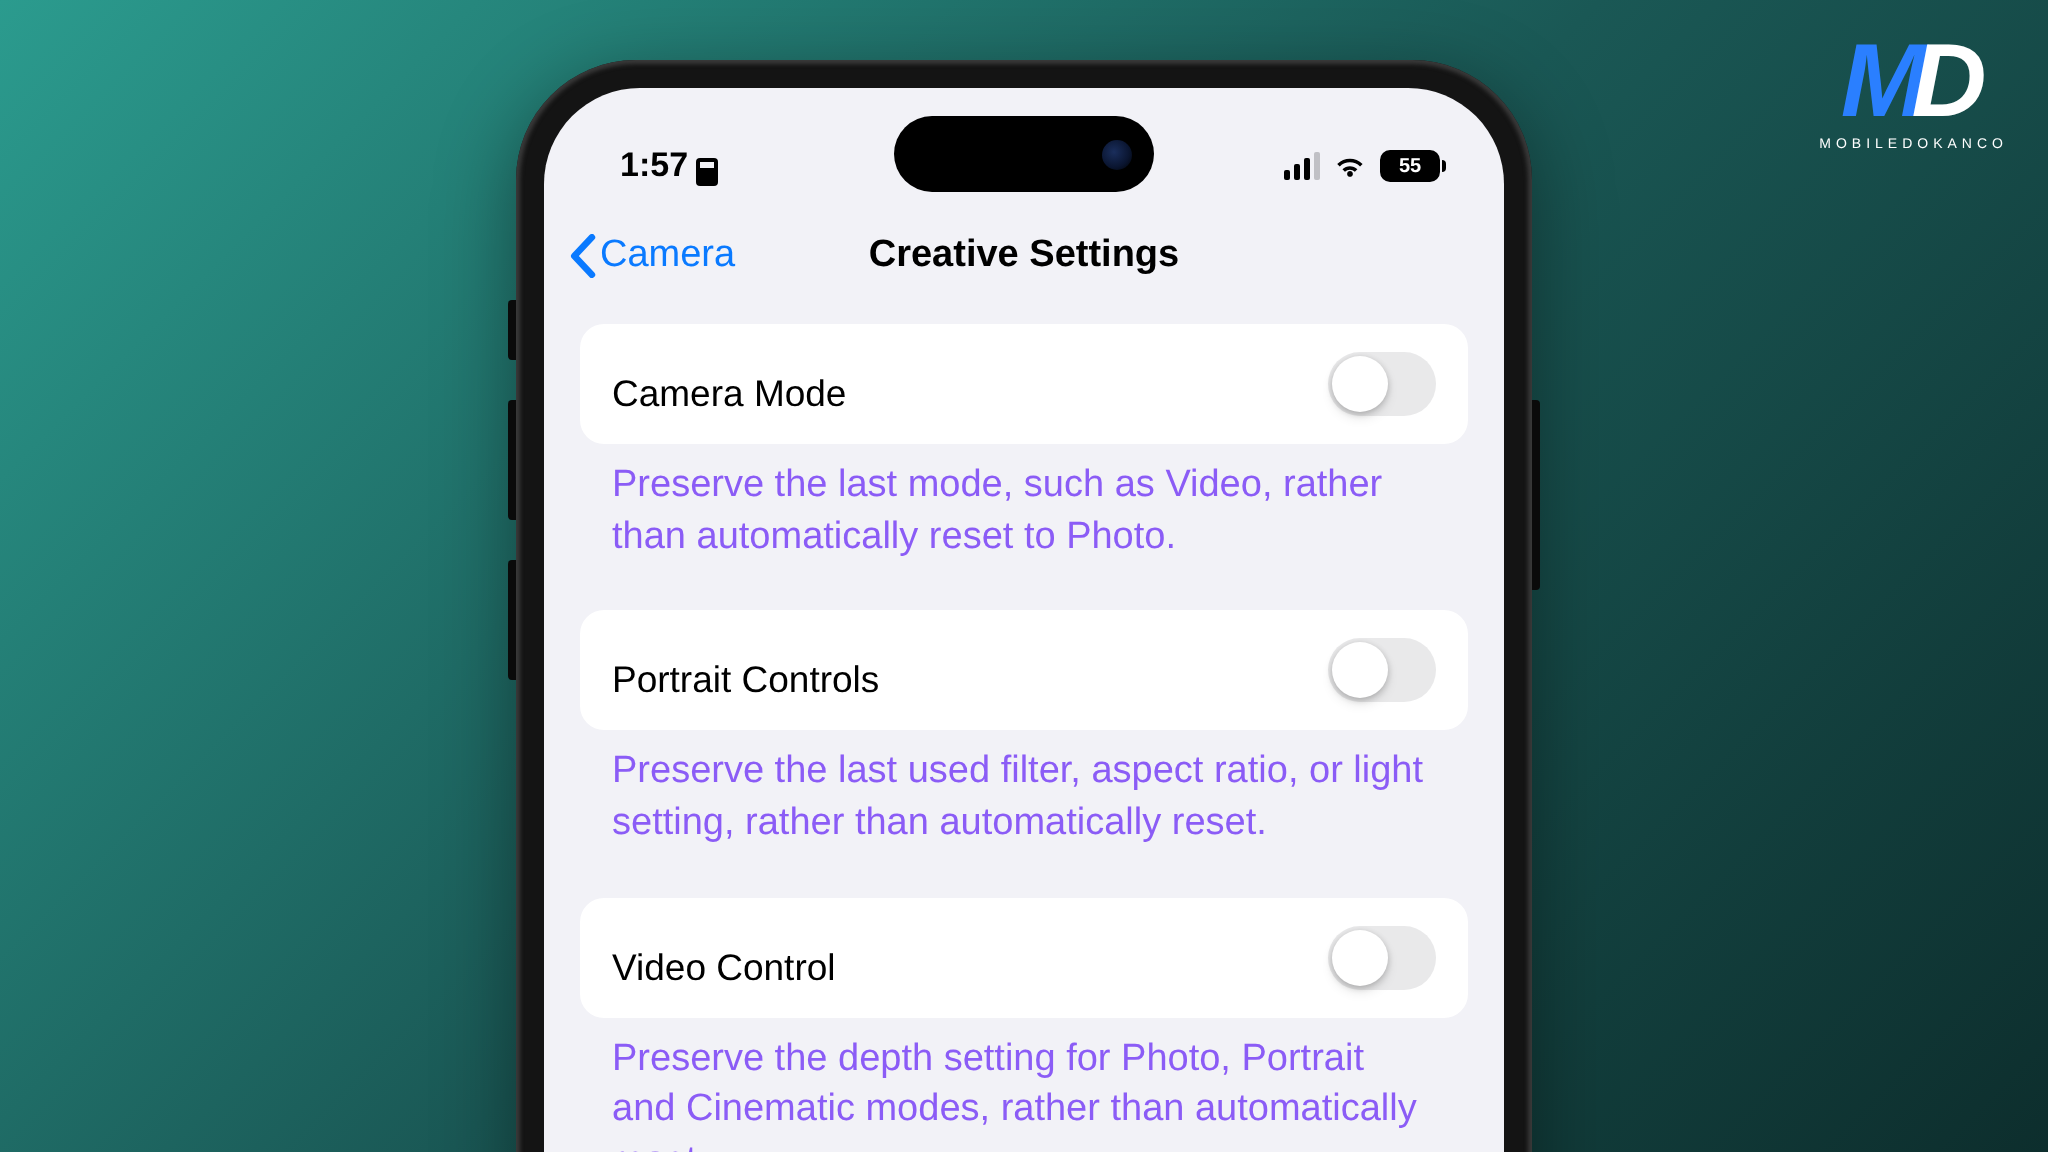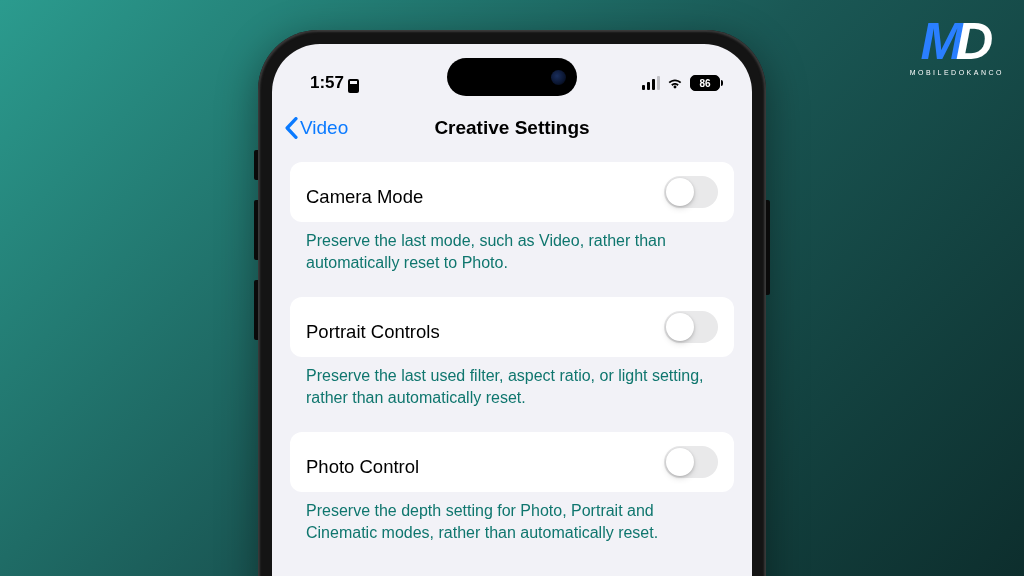--- a/index.html
+++ b/index.html
@@ -188,22 +188,22 @@
   }
   .knob {
     position: absolute;
     top: 2px; left: 2px;
     width: 28px; height: 28px;
     background: #fff;
     border-radius: 50%;
     box-shadow: 0 1px 3px rgba(0,0,0,0.2), 0 3px 6px rgba(0,0,0,0.1);
   }
   .footer {
-    font-size: 16px;
-    color: #0f766e;
+    font-size: 19px;
+    color: #8b5cf6;
     padding: 8px 16px 0 16px;
     line-height: 1.35;
   }
 </style>
 </head>
 <body>
 
 <div class="watermark">
   <div class="watermark-logo">
     <span class="watermark-m">M</span>
@@ -236,31 +236,31 @@
         <div class="signal">
           <span></span>
             <span></span>
             <span></span>
             <span></span>
         </div>
         <svg class="wifi-icon" viewBox="0 0 20 15">
           <path d="M10 13.5c.9 0 1.6-.7 1.6-1.6S10.9 10.3 10 10.3s-1.6.7-1.6 1.6.7 1.6 1.6 1.6zm-4.2-4.2l1.4 1.4c1.5-1.5 4-1.5 5.5 0l1.4-1.4c-2.3-2.3-6-2.3-8.3 0zM2.9 6.4l1.4 1.4c3.1-3.1 8.2-3.1 11.3 0l1.4-1.4C13.1 2.5 6.8 2.5 2.9 6.4z" fill="#000"></path>
         </svg>
         <div class="battery">
-          <span>86</span>
+          <span>55</span>
         </div>
       </div>
     </div>
 
     <div class="nav">
       <div class="nav-back">
         <svg class="chev" width="14" height="22" viewBox="0 0 12 20">
           <path d="M10.5 1.5 2.5 10l8 8.5" stroke="#0a7aff" stroke-width="3" fill="none" stroke-linecap="round" stroke-linejoin="round"></path>
         </svg>
-        <span>Video</span>
+        <span>Camera</span>
       </div>
       <div class="nav-title">Creative Settings</div>
     </div>
 
     <div class="content">
 
       <div class="group">
         <div class="cell">
           <span class="cell-label">Camera Mode</span>
           <div class="switch">
@@ -275,21 +275,21 @@
           <span class="cell-label">Portrait Controls</span>
           <div class="switch">
             <div class="knob"></div>
           </div>
         </div>
         <div class="footer">Preserve the last used filter, aspect ratio, or light setting, rather than automatically reset.</div>
       </div>
 
       <div class="group">
         <div class="cell">
-          <span class="cell-label">Photo Control</span>
+          <span class="cell-label">Video Control</span>
           <div class="switch">
             <div class="knob"></div>
           </div>
         </div>
         <div class="footer">Preserve the depth setting for Photo, Portrait and Cinematic modes, rather than automatically reset.</div>
       </div>
 
     </div>
   </div>
 </div>

